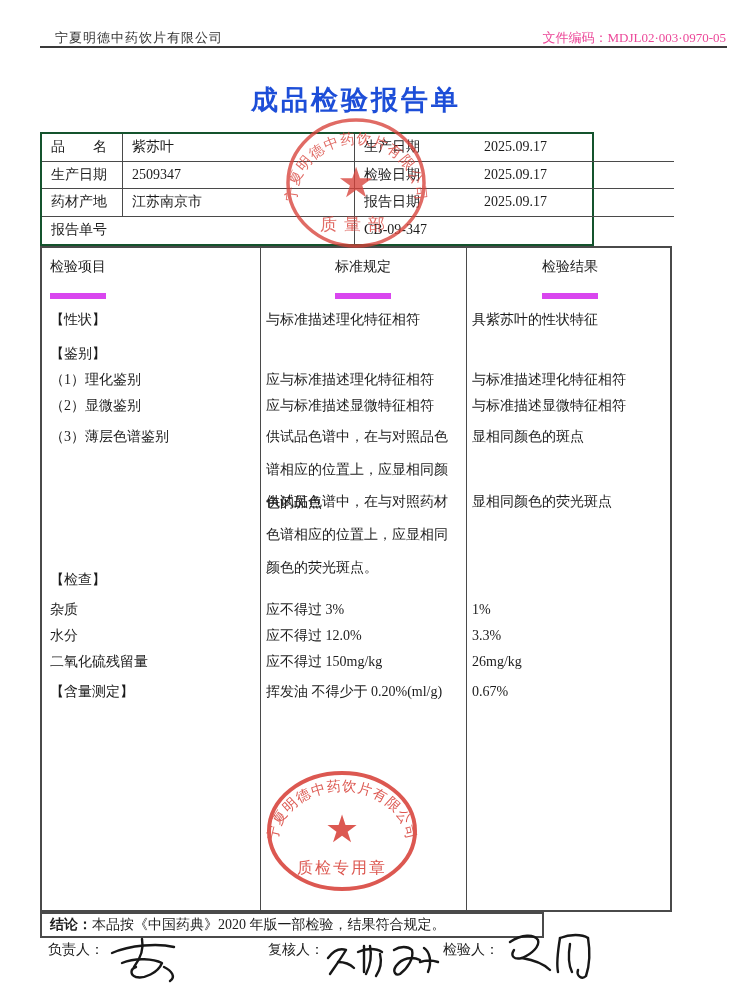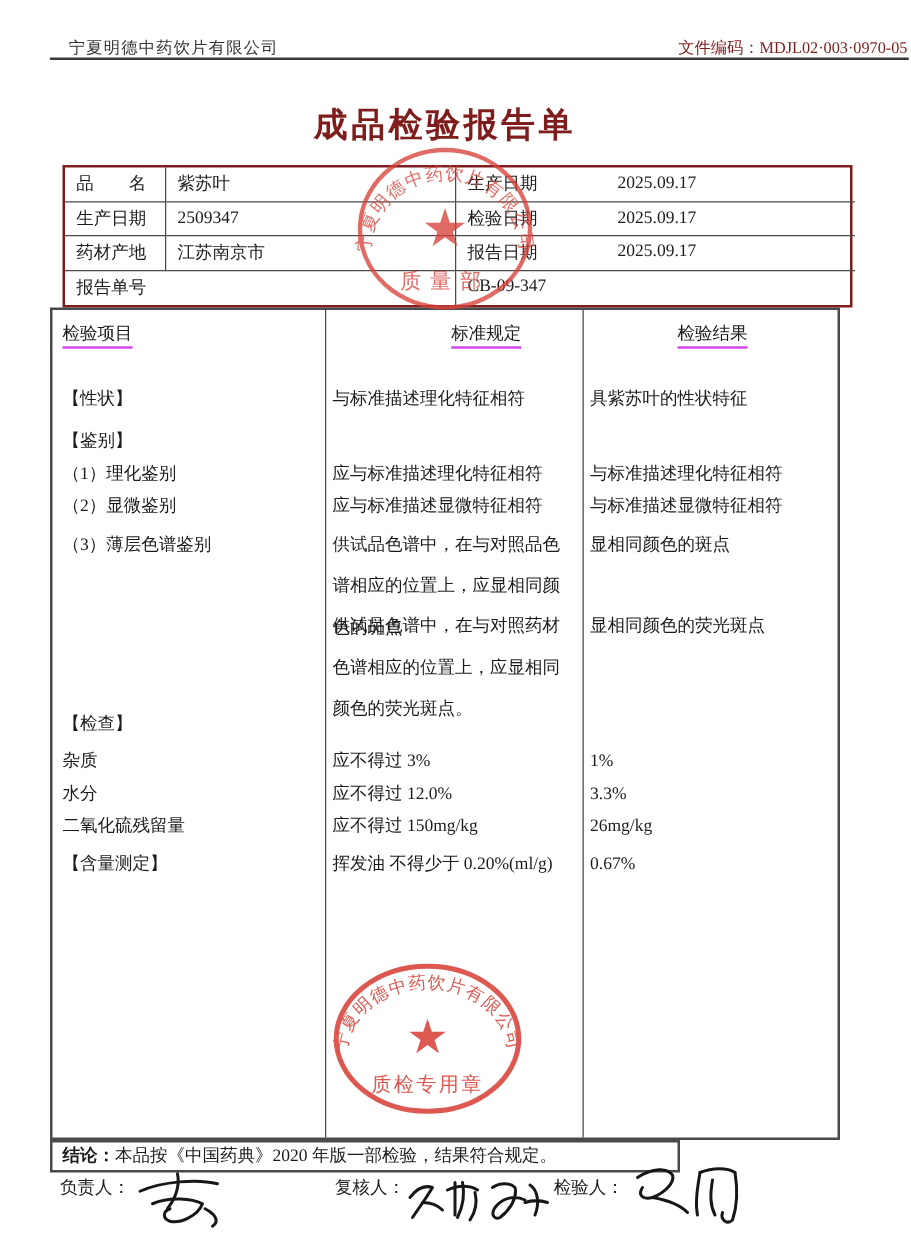--- a/index.html
+++ b/index.html
@@ -1,43 +1,43 @@
 <!DOCTYPE html>
 <html><head>
 <meta charset="utf-8">
 <style>
   html,body{margin:0;padding:0;background:#ffffff;}
   .page{position:relative;width:729px;height:1000px;background:#ffffff;overflow:hidden;
         font-family:"Liberation Serif","DejaVu Serif",serif;color:#1b1b1b;}
   
   .hdr-company{position:absolute;left:55px;top:29px;font-size:13px;letter-spacing:1px;color:#333;}
-  .hdr-code{position:absolute;right:3px;top:29px;font-size:13px;color:#7f1d1d;}
+  .hdr-code{position:absolute;right:3px;top:29px;font-size:13px;color:#ec4899;}
   .hdr-rule{position:absolute;left:40px;top:46px;width:687px;height:2px;background:#3a3a3a;}
   .title{position:absolute;left:0;top:82px;width:712px;text-align:center;
-         font-size:27px;font-weight:bold;letter-spacing:3px;color:#7f1d1d;}
-  
-  .info-table{position:absolute;left:50px;top:132px;width:632px;height:114px;
-              border:2px solid #7f1d1d;box-sizing:border-box;display:grid;
+         font-size:27px;font-weight:bold;letter-spacing:3px;color:#1d4ed8;}
+  
+  .info-table{position:absolute;left:40px;top:132px;width:554px;height:114px;
+              border:2px solid #14532d;box-sizing:border-box;display:grid;
               grid-template-columns:81px 232px 319px;grid-auto-rows:27.5px;font-size:14px;}
   .ic{border-right:1px solid #4a4a4a;border-bottom:1px solid #4a4a4a;display:flex;align-items:center;
       padding-left:9px;box-sizing:border-box;white-space:pre;overflow:hidden;}
   .ic.lastcol{border-right:none;gap:31px;}
   .ic.lastrow{border-bottom:none;text-align:center;}
   .ic.merge{grid-column:1/3;}
   .dlabel{display:inline-block;width:89px;}
   
   .main-table{position:absolute;left:40px;top:246px;width:632px;height:666px;
               border:2px solid #4a4a4a;box-sizing:border-box;font-size:14px;}
   .vline{position:absolute;top:0;bottom:0;width:1px;background:#4a4a4a;}
   .vline.v1{left:218px;}
   .vline.v2{left:424px;}
   .thead{position:absolute;top:10px;left:0;width:100%;height:22px;}
-  .uh{border-bottom:2px solid #d946ef;padding-bottom:1px;}
+  .uh{border-bottom:6px solid #d946ef;padding-bottom:17px;}
   .h1{position:absolute;left:8px;}
-  .h2{position:absolute;left:321px;transform:translateX(-50%);margin-left:26px;}
+  .h2{position:absolute;left:321px;transform:translateX(-50%);}
   .h3{position:absolute;left:528px;transform:translateX(-50%);}
   .trow{position:absolute;left:0;width:100%;}
   .trow .c1{position:absolute;left:8px;width:202px;line-height:20px;}
   .trow .c2{position:absolute;left:224px;width:194px;line-height:20px;}
   .trow .c3{position:absolute;left:430px;width:196px;line-height:20px;}
   .trow.wrap2 .c1,.trow.wrap2 .c2,.trow.wrap2 .c3{line-height:33px;}
   
   .conclusion{position:absolute;left:40px;top:912px;width:504px;height:26px;
               border:2px solid #4a4a4a;box-sizing:border-box;display:flex;align-items:center;
               padding-left:8px;font-size:14px;}

